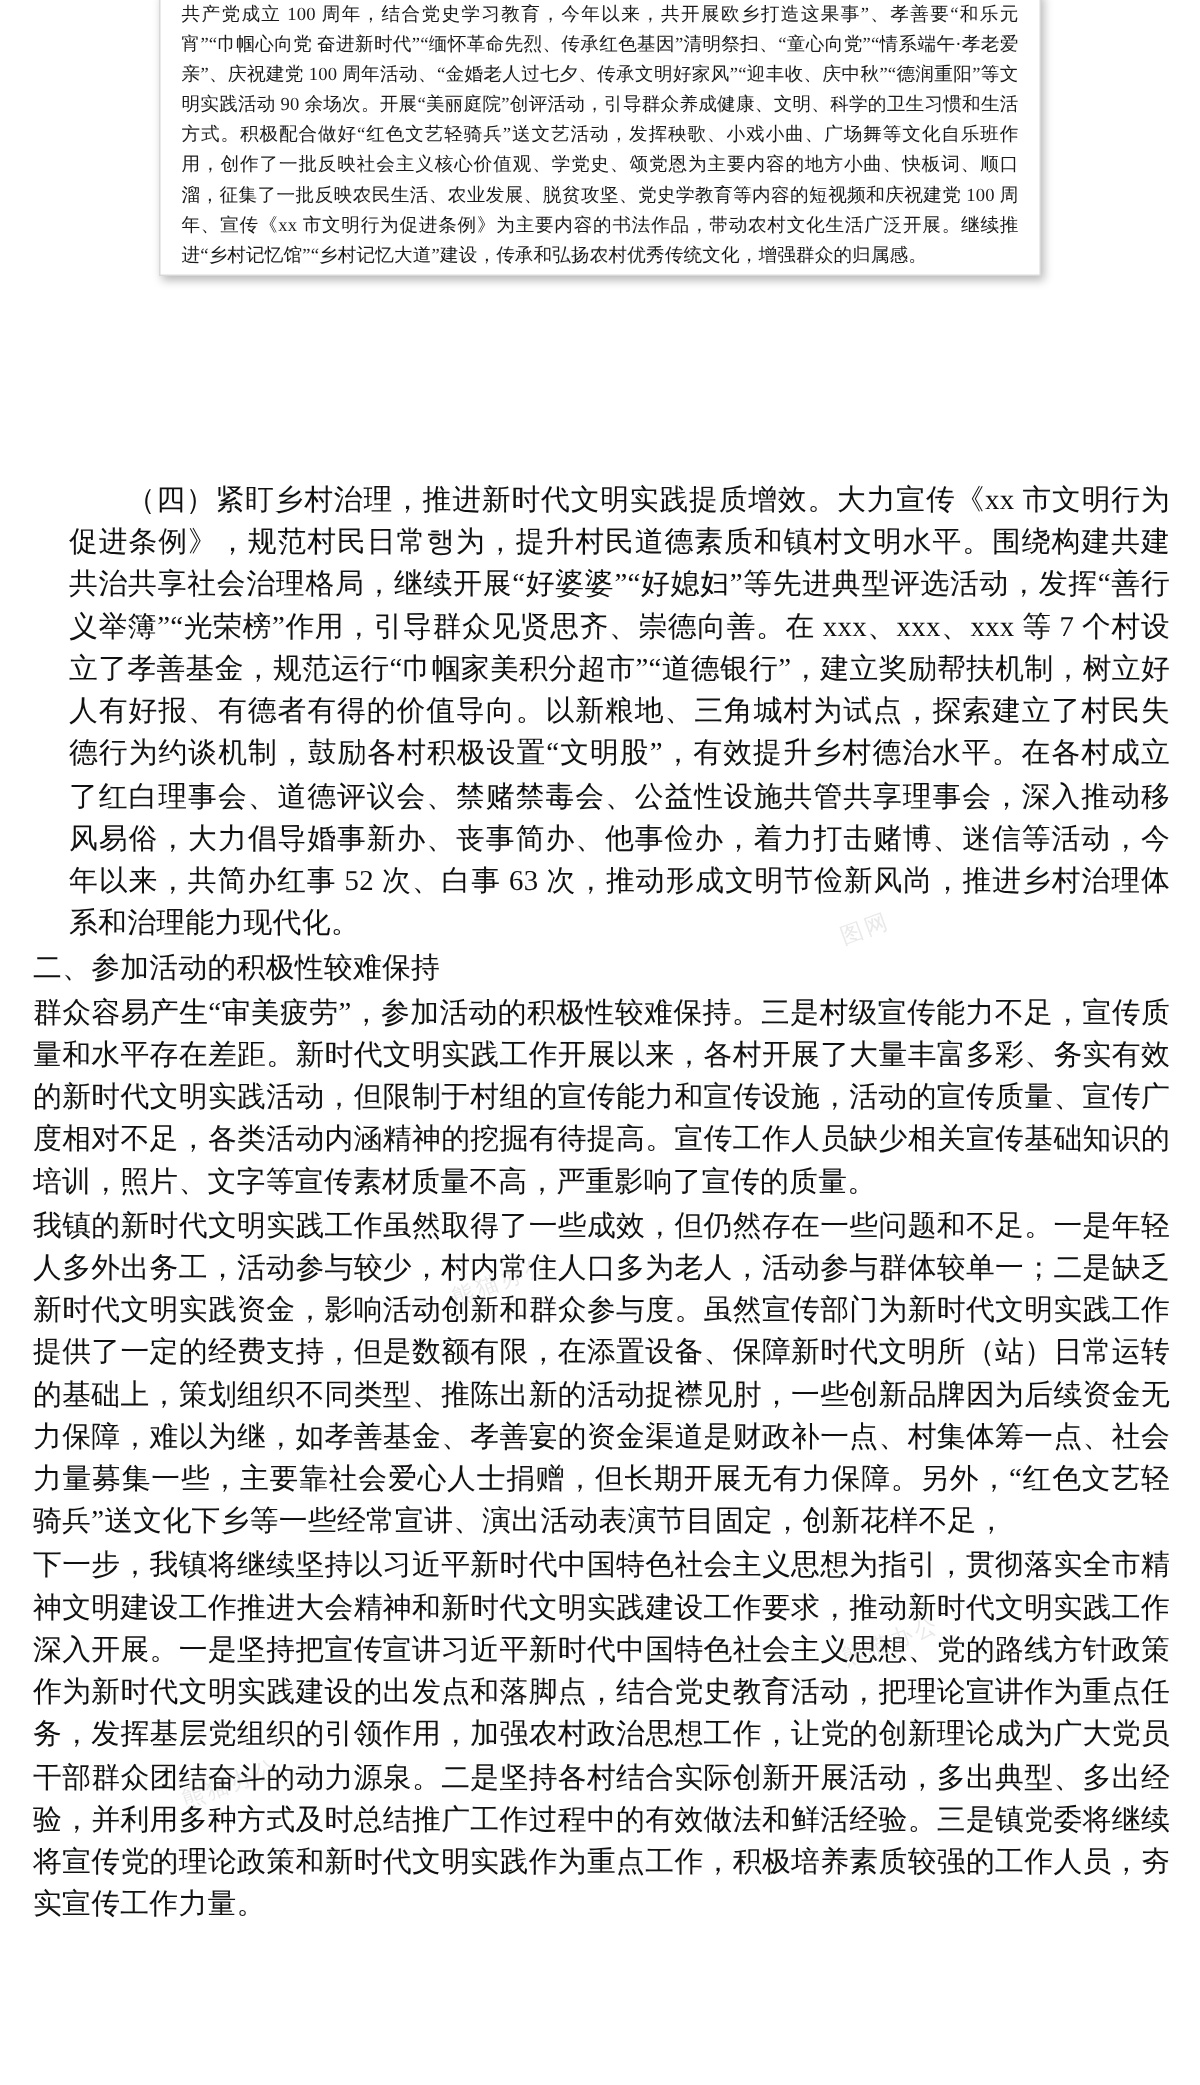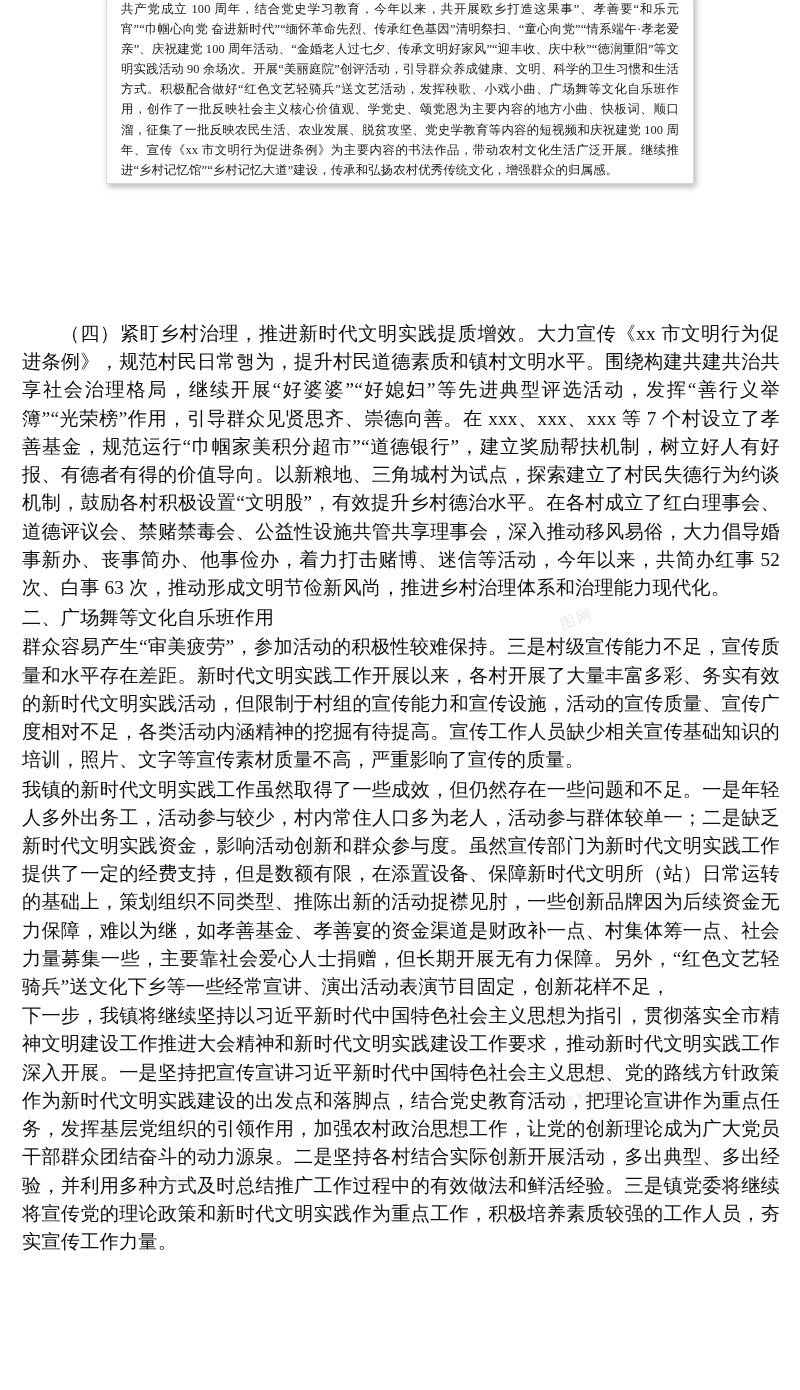--- a/index.html
+++ b/index.html
@@ -48,20 +48,21 @@
   .doc p {
     margin: 0 0 1px 0;
     font-size: 19.2px;
     line-height: 1.47;
     text-align: justify;
     text-justify: inter-ideograph;
     letter-spacing: 0.2px;
   }
   .doc p.indent {
     text-indent: 2em;
+    margin-left: 24px;
   }
   .heading {
     margin: 2px 0 1px 0 !important;
     font-size: 19.2px;
     line-height: 1.47;
   }
 
   
   .wm {
     position: absolute;
@@ -87,21 +88,21 @@
 </style>
 </head>
 <body>
 
 <div class="top-card">
   <div class="inner">共产党成立 100 周年，结合党史学习教育，今年以来，共开展欧乡打造这果事”、孝善要“和乐元宵”“巾帼心向党 奋进新时代”“缅怀革命先烈、传承红色基因”清明祭扫、“童心向党”“情系端午·孝老爱亲”、庆祝建党 100 周年活动、“金婚老人过七夕、传承文明好家风”“迎丰收、庆中秋”“德润重阳”等文明实践活动 90 余场次。开展“美丽庭院”创评活动，引导群众养成健康、文明、科学的卫生习惯和生活方式。积极配合做好“红色文艺轻骑兵”送文艺活动，发挥秧歌、小戏小曲、广场舞等文化自乐班作用，创作了一批反映社会主义核心价值观、学党史、颂党恩为主要内容的地方小曲、快板词、顺口溜，征集了一批反映农民生活、农业发展、脱贫攻坚、党史学教育等内容的短视频和庆祝建党 100 周年、宣传《xx 市文明行为促进条例》为主要内容的书法作品，带动农村文化生活广泛开展。继续推进“乡村记忆馆”“乡村记忆大道”建设，传承和弘扬农村优秀传统文化，增强群众的归属感。</div>
 </div>
 
 <div class="doc">
   <p class="indent">（四）紧盯乡村治理，推进新时代文明实践提质增效。大力宣传《xx 市文明行为促进条例》，规范村民日常행为，提升村民道德素质和镇村文明水平。围绕构建共建共治共享社会治理格局，继续开展“好婆婆”“好媳妇”等先进典型评选活动，发挥“善行义举簿”“光荣榜”作用，引导群众见贤思齐、崇德向善。在 xxx、xxx、xxx 等 7 个村设立了孝善基金，规范运行“巾帼家美积分超市”“道德银行”，建立奖励帮扶机制，树立好人有好报、有德者有得的价值导向。以新粮地、三角城村为试点，探索建立了村民失德行为约谈机制，鼓励各村积极设置“文明股”，有效提升乡村德治水平。在各村成立了红白理事会、道德评议会、禁赌禁毒会、公益性设施共管共享理事会，深入推动移风易俗，大力倡导婚事新办、丧事简办、他事俭办，着力打击赌博、迷信等活动，今年以来，共简办红事 52 次、白事 63 次，推动形成文明节俭新风尚，推进乡村治理体系和治理能力现代化。</p>
-  <p class="heading">二、广场舞等文化自乐班作用</p>
+  <p class="heading">二、参加活动的积极性较难保持</p>
   <p>群众容易产生“审美疲劳”，参加活动的积极性较难保持。三是村级宣传能力不足，宣传质量和水平存在差距。新时代文明实践工作开展以来，各村开展了大量丰富多彩、务实有效的新时代文明实践活动，但限制于村组的宣传能力和宣传设施，活动的宣传质量、宣传广度相对不足，各类活动内涵精神的挖掘有待提高。宣传工作人员缺少相关宣传基础知识的培训，照片、文字等宣传素材质量不高，严重影响了宣传的质量。</p>
   <p>我镇的新时代文明实践工作虽然取得了一些成效，但仍然存在一些问题和不足。一是年轻人多外出务工，活动参与较少，村内常住人口多为老人，活动参与群体较单一；二是缺乏新时代文明实践资金，影响活动创新和群众参与度。虽然宣传部门为新时代文明实践工作提供了一定的经费支持，但是数额有限，在添置设备、保障新时代文明所（站）日常运转的基础上，策划组织不同类型、推陈出新的活动捉襟见肘，一些创新品牌因为后续资金无力保障，难以为继，如孝善基金、孝善宴的资金渠道是财政补一点、村集体筹一点、社会力量募集一些，主要靠社会爱心人士捐赠，但长期开展无有力保障。另外，“红色文艺轻骑兵”送文化下乡等一些经常宣讲、演出活动表演节目固定，创新花样不足，</p>
   <p>下一步，我镇将继续坚持以习近平新时代中国特色社会主义思想为指引，贯彻落实全市精神文明建设工作推进大会精神和新时代文明实践建设工作要求，推动新时代文明实践工作深入开展。一是坚持把宣传宣讲习近平新时代中国特色社会主义思想、党的路线方针政策作为新时代文明实践建设的出发点和落脚点，结合党史教育活动，把理论宣讲作为重点任务，发挥基层党组织的引领作用，加强农村政治思想工作，让党的创新理论成为广大党员干部群众团结奋斗的动力源泉。二是坚持各村结合实际创新开展活动，多出典型、多出经验，并利用多种方式及时总结推广工作过程中的有效做法和鲜活经验。三是镇党委将继续将宣传党的理论政策和新时代文明实践作为重点工作，积极培养素质较强的工作人员，夯实宣传工作力量。</p>
 </div>
 
 <div class="wm wm1">图网</div>
 <div class="wm wm2">熊猫办公</div>
 <div class="wm wm3">熊猫办公</div>
 <div class="wm wm4">熊猫办公</div>
 

